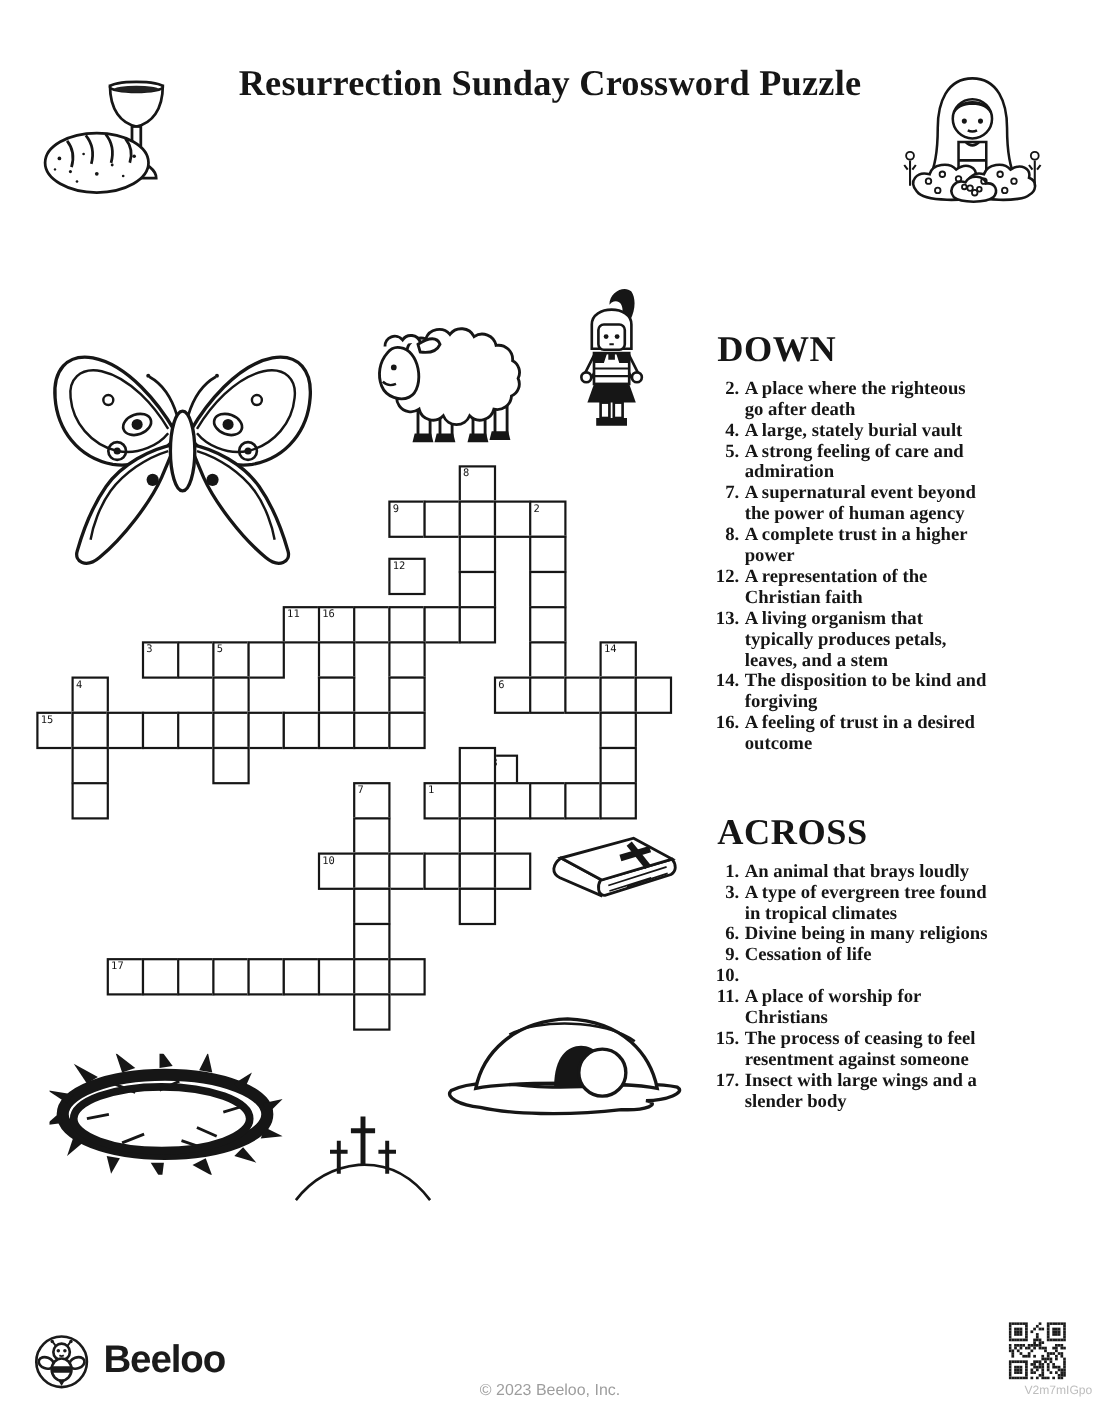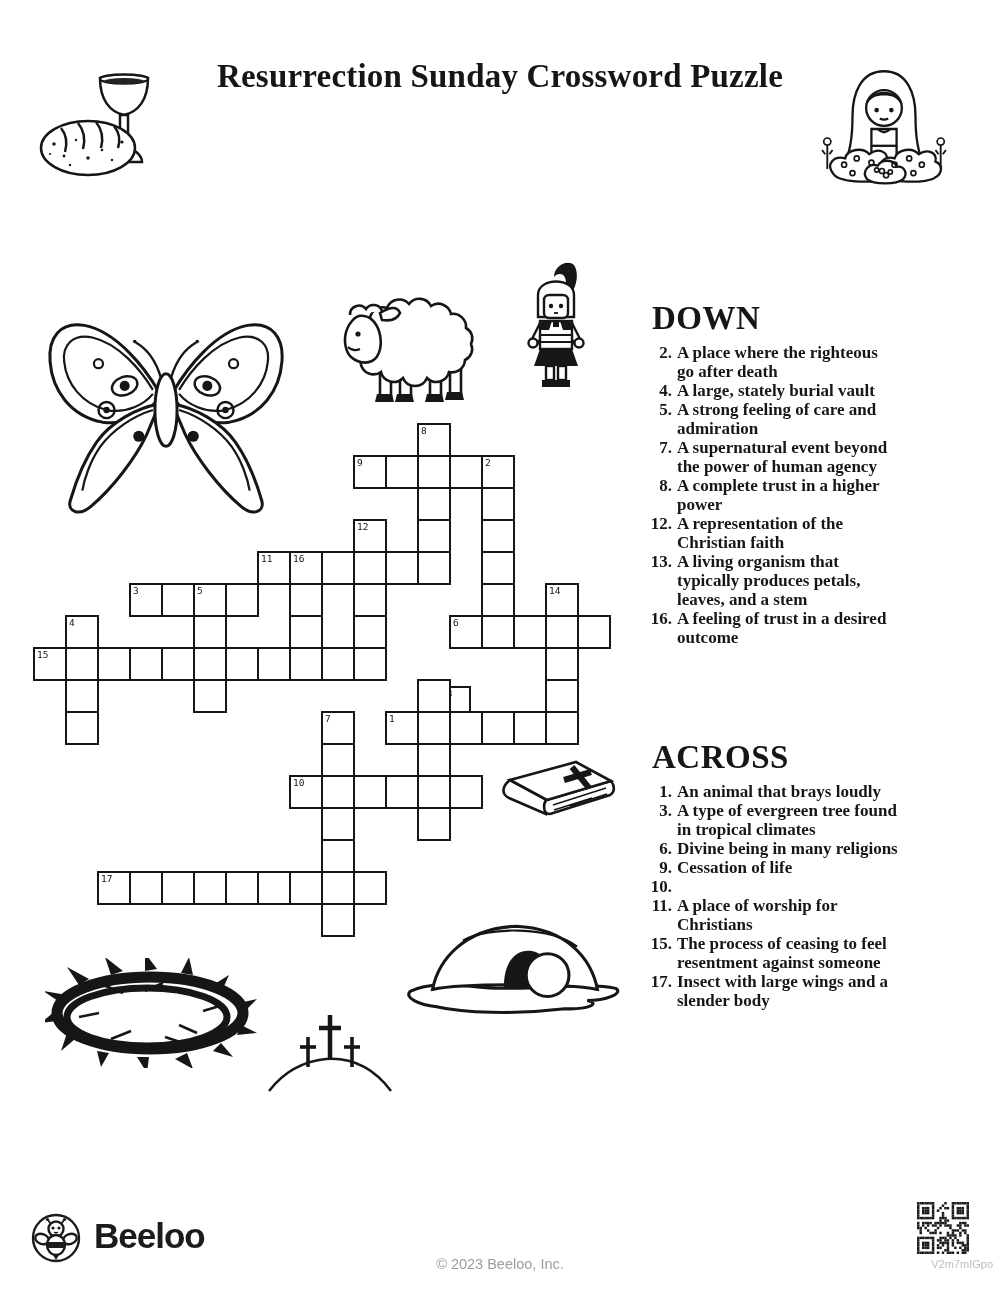--- a/index.html
+++ b/index.html
@@ -193,21 +193,21 @@
         <span class="gnum">9</span>
       </div>
       <div class="cell" style="left: 352px; top: 32px;"></div>
       <div class="cell" style="left: 384px; top: 32px;"></div>
       <div class="cell" style="left: 416px; top: 32px;"></div>
       <div class="cell" style="left: 448px; top: 32px;">
         <span class="gnum">2</span>
       </div>
       <div class="cell" style="left: 384px; top: 64px;"></div>
       <div class="cell" style="left: 448px; top: 64px;"></div>
-      <div class="cell" style="left: 320px; top: 96px;">
+      <div class="cell" style="left: 320px; top: 84px;">
         <span class="gnum">12</span>
       </div>
       <div class="cell" style="left: 384px; top: 96px;"></div>
       <div class="cell" style="left: 448px; top: 96px;"></div>
       <div class="cell" style="left: 224px; top: 128px; padding-left: 44px;">
         <span class="gnum">11</span>
       </div>
       <div class="cell" style="left: 256px; top: 128px;">
         <span class="gnum">16</span>
       </div>
@@ -397,20 +397,24 @@
           <span class="cnum">8.</span>
           <span class="ctext">A complete trust in a higher power</span>
         </div>
         <div class="clue">
           <span class="cnum">12.</span>
           <span class="ctext">A representation of the Christian faith</span>
         </div>
         <div class="clue">
           <span class="cnum">13.</span>
           <span class="ctext">A living organism that typically produces petals, leaves, and a stem</span>
+        </div>
+        <div class="clue">
+          <span class="cnum">14.</span>
+          <span class="ctext">The disposition to be kind and forgiving</span>
         </div>
         <div class="clue">
           <span class="cnum">16.</span>
           <span class="ctext">A feeling of trust in a desired outcome</span>
         </div>
       </div>
   </div>
 
   <div class="clue-col" style="top:739px">
     <h2 class="clue-heading">ACROSS</h2>

